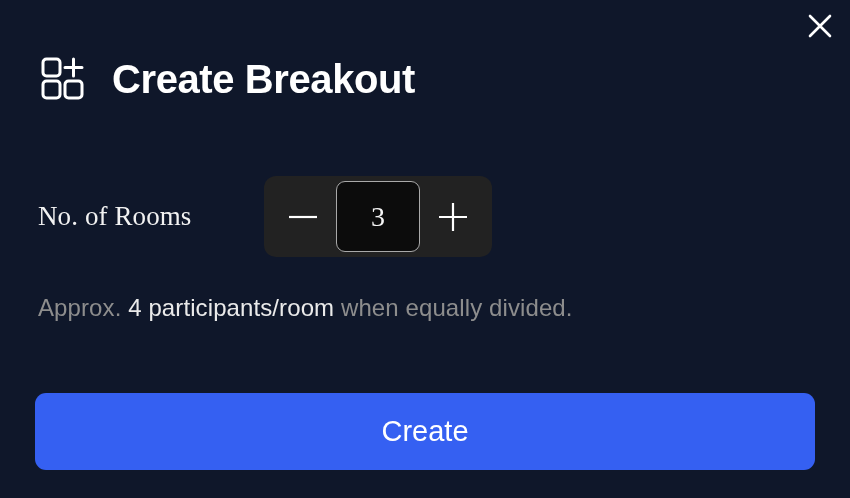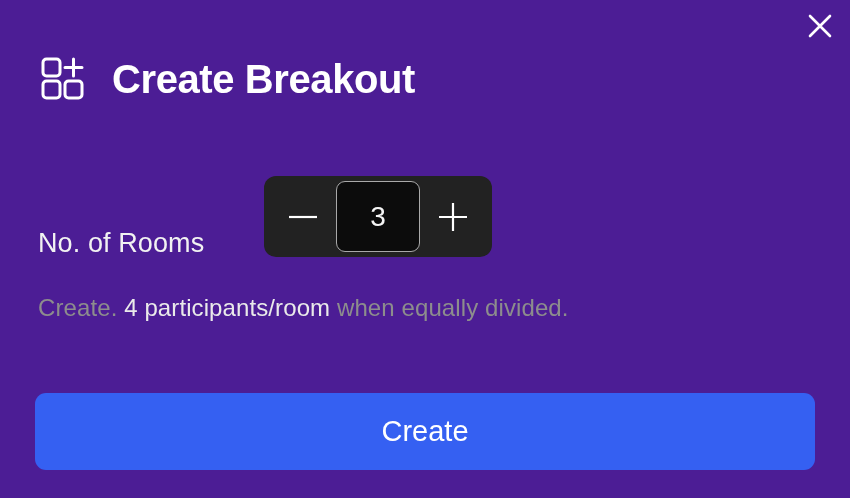--- a/index.html
+++ b/index.html
@@ -12,21 +12,21 @@
     background: #0a0a0a;
     font-family: "Liberation Sans", sans-serif;
     overflow: hidden;
     -webkit-font-smoothing: antialiased;
   }
 
   .dialog {
     position: relative;
     width: 850px;
     height: 498px;
-    background: #4c1d95;
+    background: #0f172a;
     box-sizing: border-box;
   }
 
   
   .close-btn {
     position: absolute;
     top: 6px;
     right: 10px;
     width: 40px;
     height: 40px;
@@ -69,21 +69,22 @@
   }
 
   
   .rooms-row {
     position: absolute;
     left: 38px;
     top: 176px;
     width: 774px;
     height: 81px;
     display: flex;
-    align-items: flex-end;
+    align-items: center;
+    font-family: Liberation Serif, serif;
   }
   .rooms-label {
     color: #f2f2f2;
     font-size: 27px;
     line-height: 1;
     white-space: nowrap;
     letter-spacing: 0.1px;
   }
   .stepper {
     position: absolute;
@@ -211,20 +212,20 @@
         <span>
           <svg width="32" height="32" viewBox="0 0 32 32" aria-hidden="true">
             <path d="M2 16 L30 16 M16 2 L16 30" stroke="#ffffff" stroke-width="2.2" stroke-linecap="butt" fill="none"></path>
           </svg>
         </span>
       </button>
     </div>
   </div>
 
   <div class="approx">
-    <span class="muted">Create.</span>
+    <span class="muted">Approx.</span>
     <span class="strong">4 participants/room</span>
     <span class="muted">when equally divided.</span>
   </div>
 
   <button class="create-btn">Create</button>
 
 </div>
 
 </body></html>

